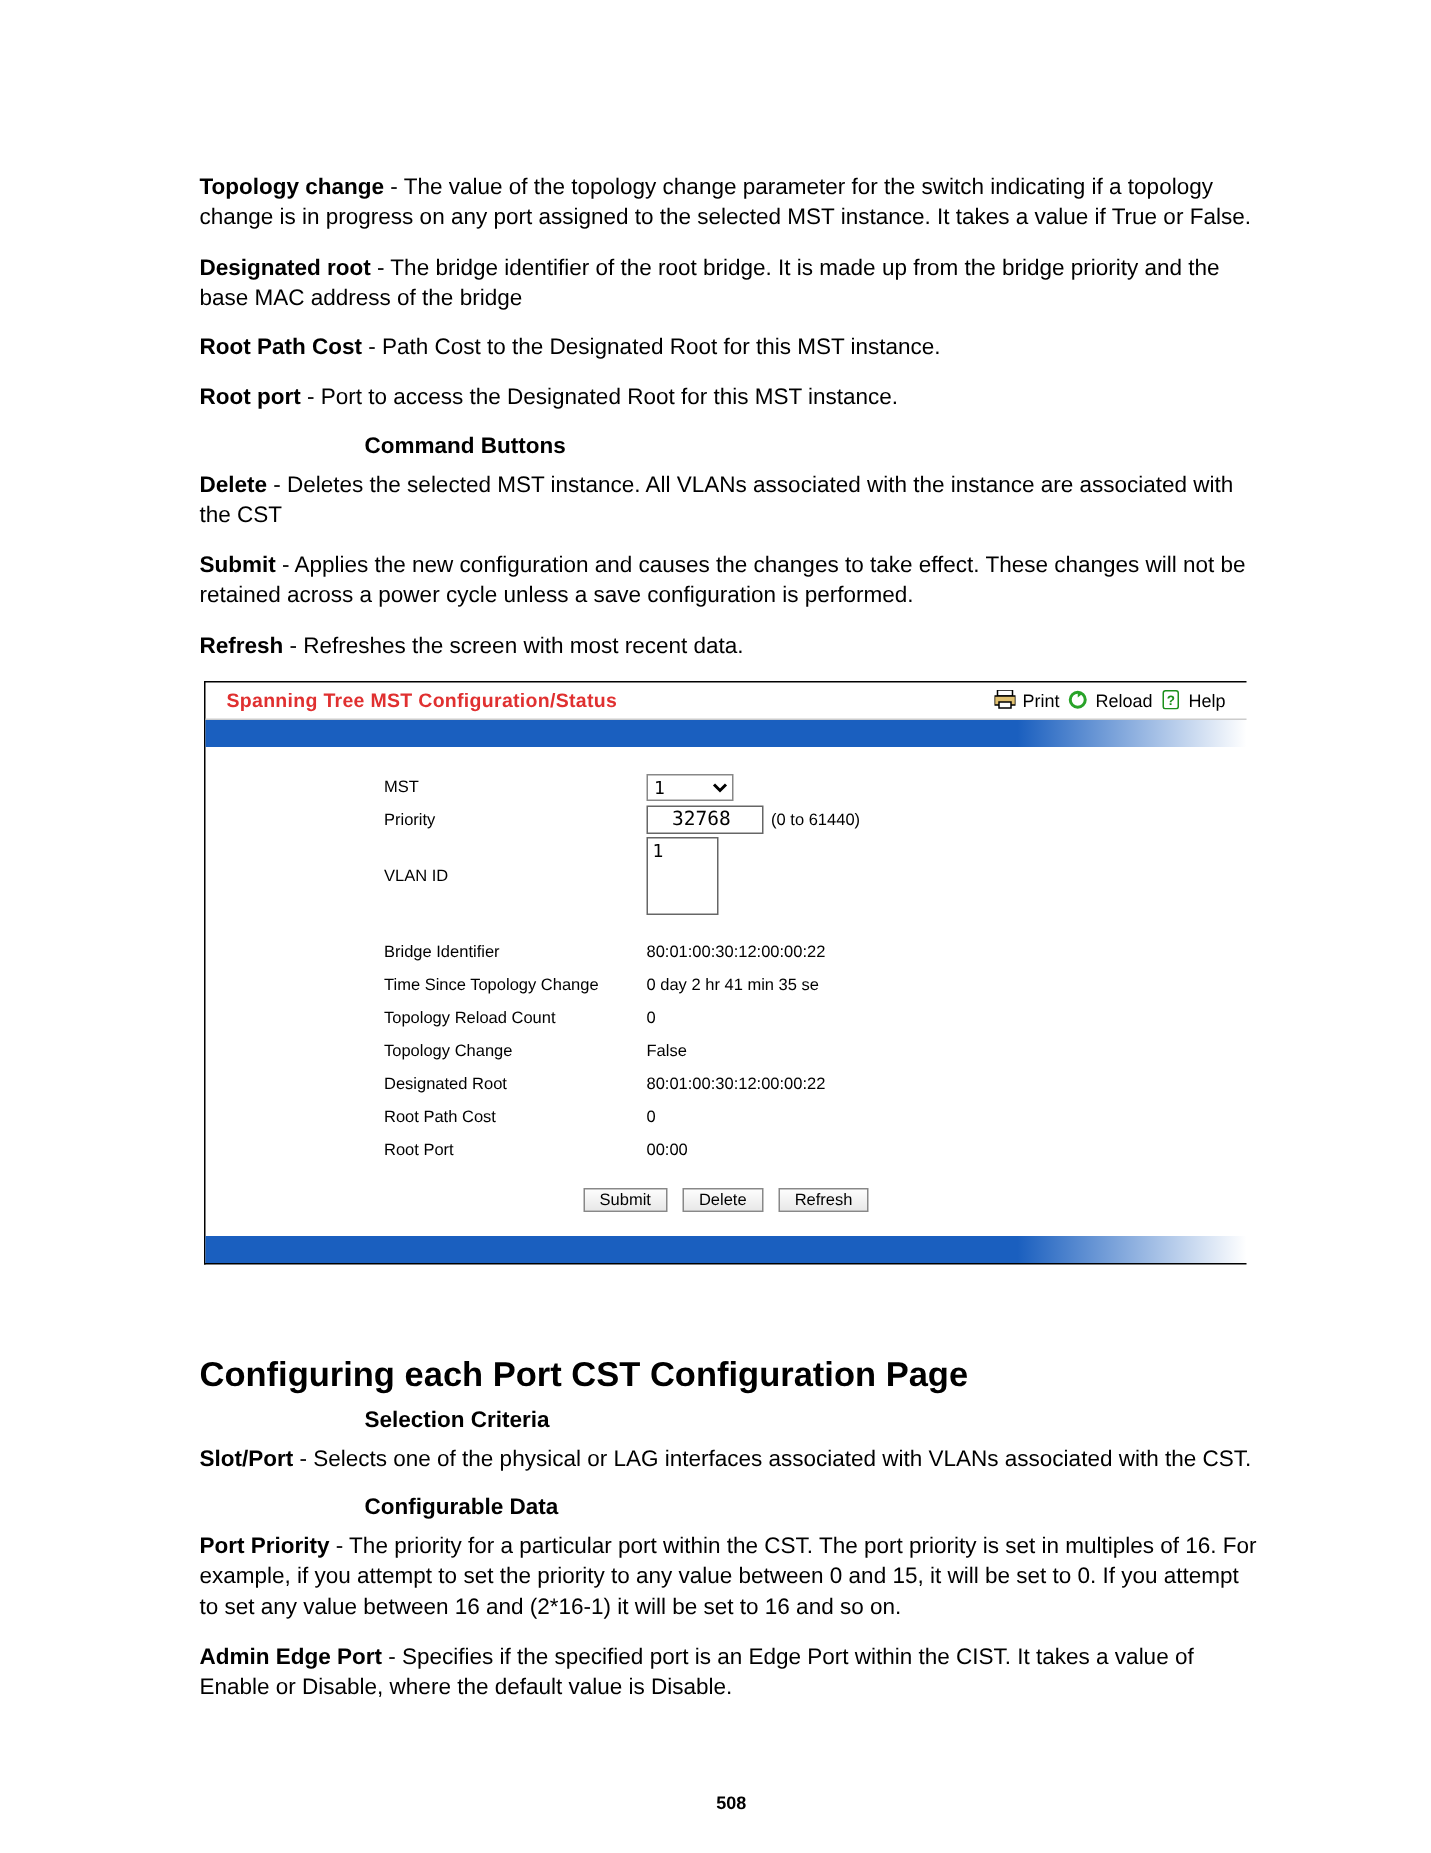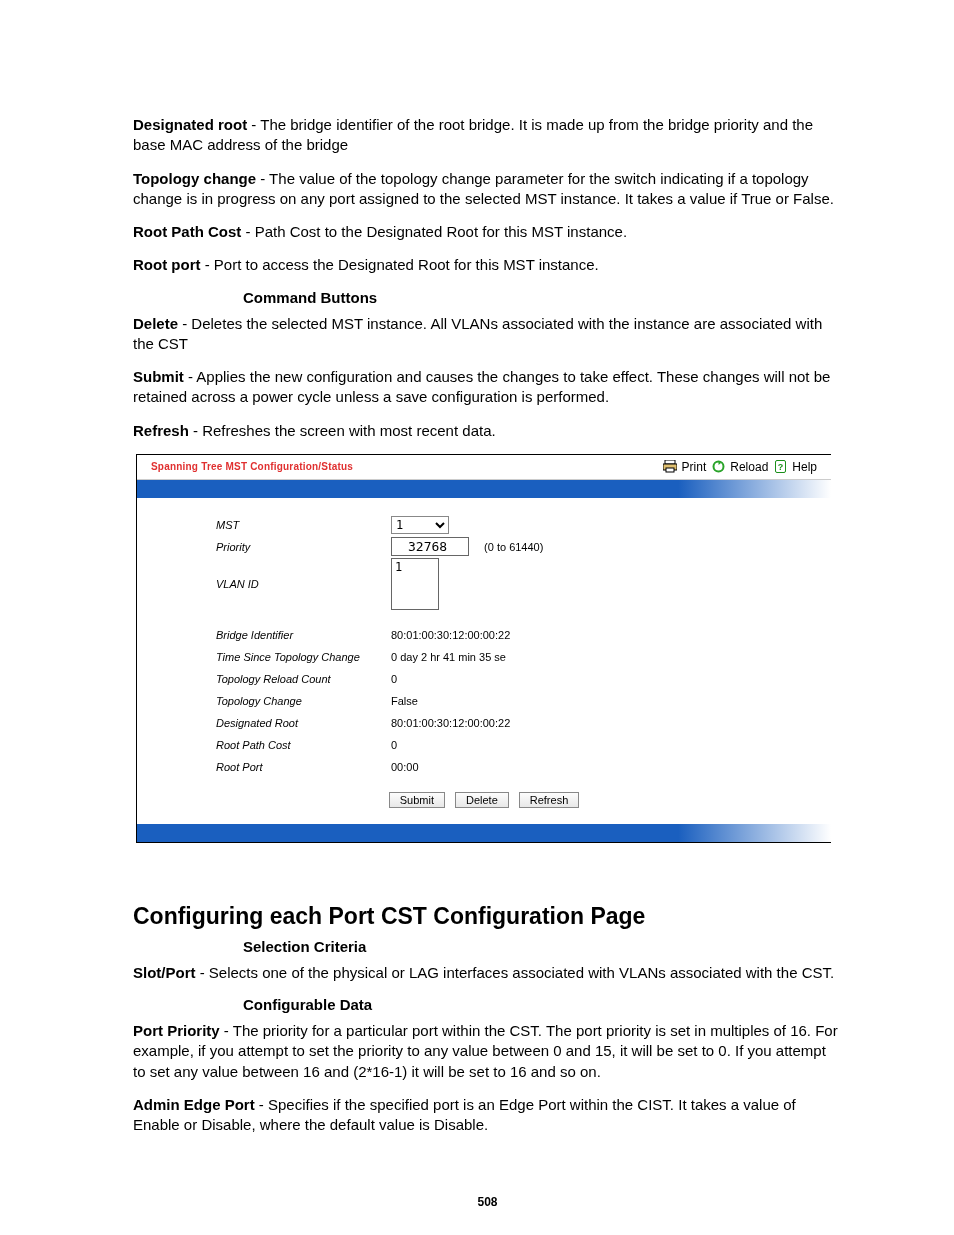--- a/index.html
+++ b/index.html
@@ -48,21 +48,21 @@
   .shot-header {
     display: flex;
     align-items: center;
     height: 24px;
     padding: 0 14px;
     border-bottom: 1px solid #ccc;
   }
   .shot-title {
     color: #e03030;
     font-weight: bold;
-    font-size: 10px;
+    font-size: 13px;
     letter-spacing: 0.2px;
     flex: 1;
   }
   .shot-actions {
     display: flex;
     gap: 6px;
     align-items: center;
   }
   .shot-action {
     display: flex;
@@ -83,42 +83,41 @@
     padding: 16px 0 12px 0;
   }
   .form-row {
     display: flex;
     align-items: center;
     min-height: 22px;
   }
   .form-row.tall { align-items: flex-start; min-height: 60px; padding-top:0; }
   .form-label {
     width: 175px;
-    margin-left: 79px;
-    color: #000;
-    font-style: italic;
+    margin-left: 119px;
+    color: #000;
   }
   .form-value {
     color: #000;
   }
   .form-value select {
     width: 58px;
     font-family: monospace;
     font-size: 12px;
     border: 1px solid #888;
     background: #fff;
   }
   .form-value input[type=text] {
     font-family: monospace;
     font-size: 13px;
     border: 1px solid #666;
     padding: 1px 16px;
   }
   .priority-input { width: 44px; }
-  .range-note { margin-left: 12px; }
+  .range-note { margin-left: 2px; }
   .vlan-box {
     width: 40px;
     height: 48px;
     border: 1px solid #666;
     font-family: monospace;
     font-size: 12px;
     padding: 1px 3px;
     overflow: hidden;
   }
   .button-row {
@@ -136,24 +135,24 @@
     cursor: pointer;
   }
   .form-gap { height: 6px; }
 </style>
 </head>
 <body>
 
 <div class="page">
 
   <p class="para">
+    <span class="term">Topology change</span><span> - The value of the topology change parameter for the switch indicating if a topology change is in progress on any port assigned to the selected MST instance. It takes a value if True or False.</span>
+  </p>
+  <p class="para">
     <span class="term">Designated root</span><span> - The bridge identifier of the root bridge. It is made up from the bridge priority and the base MAC address of the bridge</span>
-  </p>
-  <p class="para">
-    <span class="term">Topology change</span><span> - The value of the topology change parameter for the switch indicating if a topology change is in progress on any port assigned to the selected MST instance. It takes a value if True or False.</span>
   </p>
   <p class="para">
     <span class="term">Root Path Cost</span><span> - Path Cost to the Designated Root for this MST instance.</span>
   </p>
   <p class="para">
     <span class="term">Root port</span><span> - Port to access the Designated Root for this MST instance.</span>
   </p>
 
   <p class="subhead">Command Buttons</p>
 

